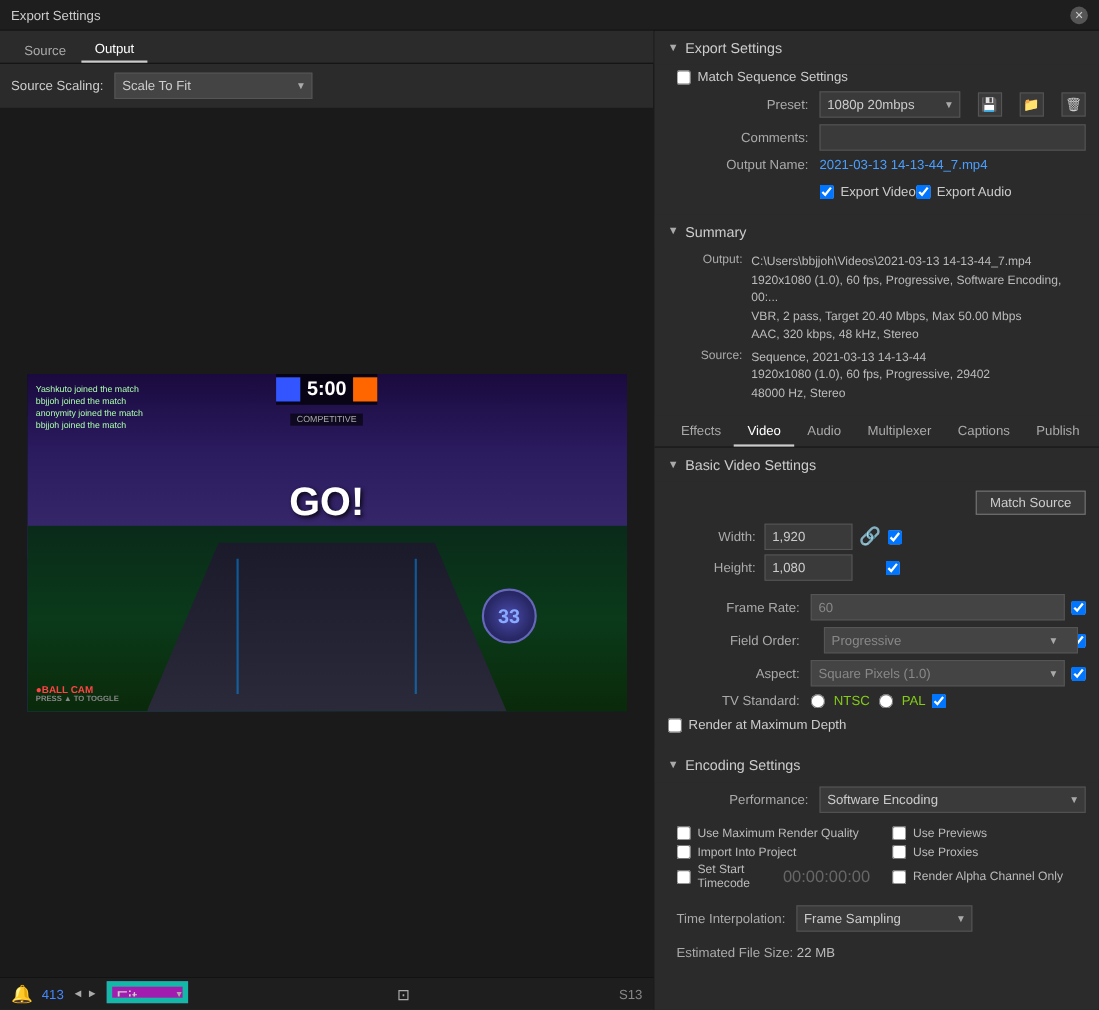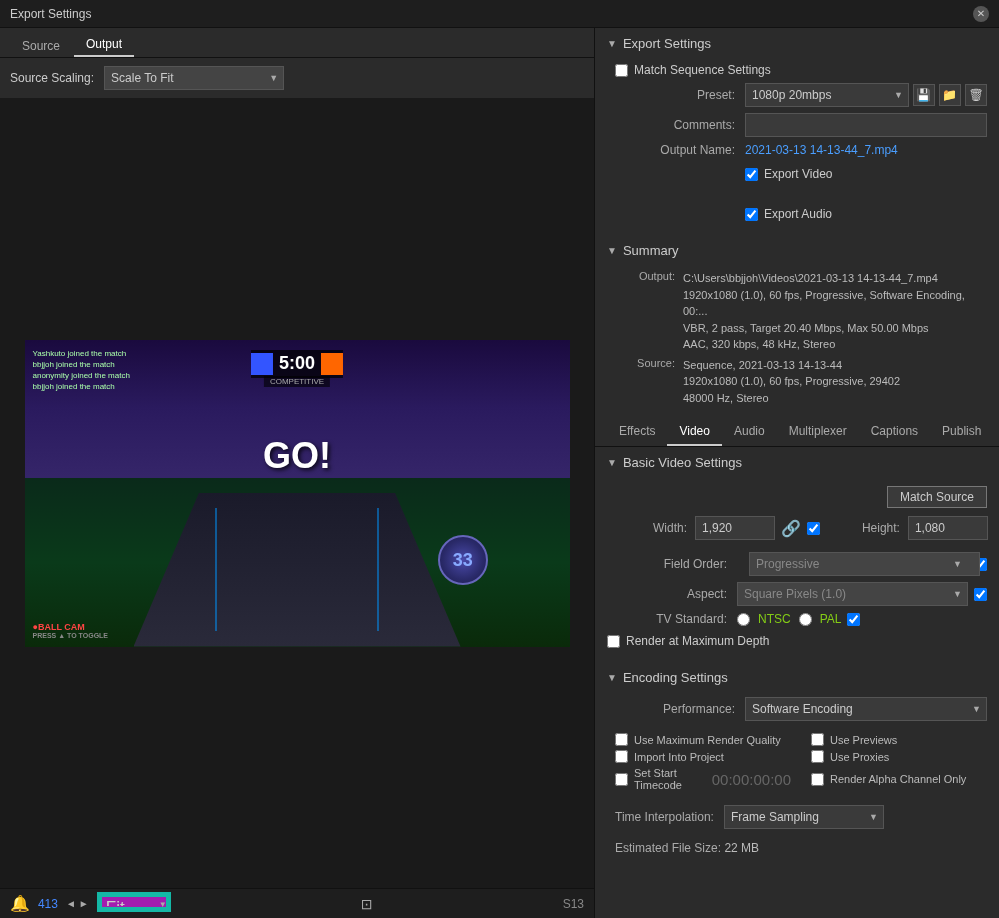--- a/index.html
+++ b/index.html
@@ -136,21 +136,21 @@
       position: absolute; bottom: 0; left: 20%; right: 20%; height: 50%;
       background: linear-gradient(180deg, #1a1a2a 0%, #2a2a3a 100%);
       clip-path: polygon(20% 0%, 80% 0%, 100% 100%, 0% 100%);
     }
     .game-lines {
       position: absolute; bottom: 5%; left: 35%; right: 35%; height: 40%;
       border-left: 2px solid rgba(0,150,255,0.5);
       border-right: 2px solid rgba(0,150,255,0.5);
     }
     .hud-timer {
-      position: absolute; top: 10px; left: 50%; transform: translateX(-50%);
+      position: absolute; top: 0; left: 50%; transform: translateX(-50%);
       background: rgba(0,0,0,0.7);
       color: white; font-size: 18px; font-weight: bold;
       padding: 3px 0;
       display: flex; align-items: center; gap: 6px;
     }
     .hud-blue { background: #3355ff; width: 22px; height: 22px; display: inline-block; }
     .hud-orange { background: #ff6600; width: 22px; height: 22px; display: inline-block; }
     .hud-competitive {
       position: absolute; top: 36px; left: 50%; transform: translateX(-50%);
       background: rgba(0,0,0,0.6); color: #aaa; font-size: 8px; padding: 1px 6px;
@@ -252,21 +252,21 @@
     .checkbox-row {
       display: flex; align-items: center; margin-bottom: 6px;
     }
     .checkbox-row input[type="checkbox"] { margin-right: 6px; cursor: pointer; }
     .checkbox-row label { color: #ccc; font-size: 12px; cursor: pointer; }
 
     
     .output-name-value { color: #4a9eff; font-size: 12px; }
 
     
-    .preset-row { display: flex; align-items: center; gap: 4px; flex: 1; }
+    .preset-row { display: flex; align-items: center; gap: 16px; flex: 1; }
     .preset-icon-btn {
       background: #3a3a3a; border: 1px solid #555; color: #ccc;
       width: 22px; height: 22px; display: flex; align-items: center;
       justify-content: center; cursor: pointer; font-size: 12px;
     }
 
     
     .summary-section { padding: 4px 12px 8px 20px; }
     .summary-row { display: flex; margin-bottom: 4px; font-size: 11px; }
     .summary-key { color: #aaa; width: 60px; text-align: right; margin-right: 8px; flex-shrink: 0; }
@@ -445,21 +445,21 @@
       <div class="form-row">
         <span class="form-label">Comments:</span>
         <input class="form-control" type="text" value="" style="">
       </div>
 
       <div class="form-row">
         <span class="form-label">Output Name:</span>
         <span class="output-name-value">2021-03-13 14-13-44_7.mp4</span>
       </div>
 
-      <div style="display:flex; gap: 20px; padding: 4px 0 0 130px; flex-direction: column;">
+      <div style="display:flex; padding: 4px 0 0 130px;">
         <div class="checkbox-row">
           <input type="checkbox" id="export-video" checked="" style="">
           <label for="export-video">Export Video</label>
         </div>
         <div class="checkbox-row">
           <input type="checkbox" id="export-audio" checked="" style="">
           <label for="export-audio">Export Audio</label>
         </div>
       </div>
     </div>
@@ -499,35 +499,40 @@
     </div>
 
     <div class="section-header">
       <span class="collapse-arrow">▼</span>
       <span class="section-title">Basic Video Settings</span>
     </div>
 
     <div class="video-section">
       <button class="match-source-btn">Match Source</button>
 
-      <div style="display:flex; flex-direction:row; margin: 8px 0;">
+      <div style="display:flex; flex-direction:column; margin: 8px 0;">
         <div class="wh-row">
           <span class="wh-label">Width:</span>
           <input class="wh-input" type="text" value="1,920" style="">
           <span class="link-icon">🔗</span>
           <input type="checkbox" checked="" style="">
         </div>
         <div class="wh-row">
           <span class="wh-label">Height:</span>
           <input class="wh-input" type="text" value="1,080" style="">
           <span style="width:30px;"></span>
           <input type="checkbox" checked="" style="">
         </div>
       </div>
 
+      <div class="form-row">
+        <span class="form-label">Frame Rate:</span>
+        <input class="form-control" type="text" value="60" style="flex: 1 1 0%; background: rgb(68, 68, 68); color: rgb(136, 136, 136);">
+        <input type="checkbox" checked="" style="margin-left: 6px;">
+      </div>
 
       <div class="form-row">
         <span class="form-label">Field Order:</span>
         <div class="select-wrap">
           <select class="form-select" style="background:#444;color:#888;margin-left:12px;">
             <option>Progressive</option>
           </select>
         </div>
         <input type="checkbox" checked="" style="margin-left: 6px;">
       </div>

